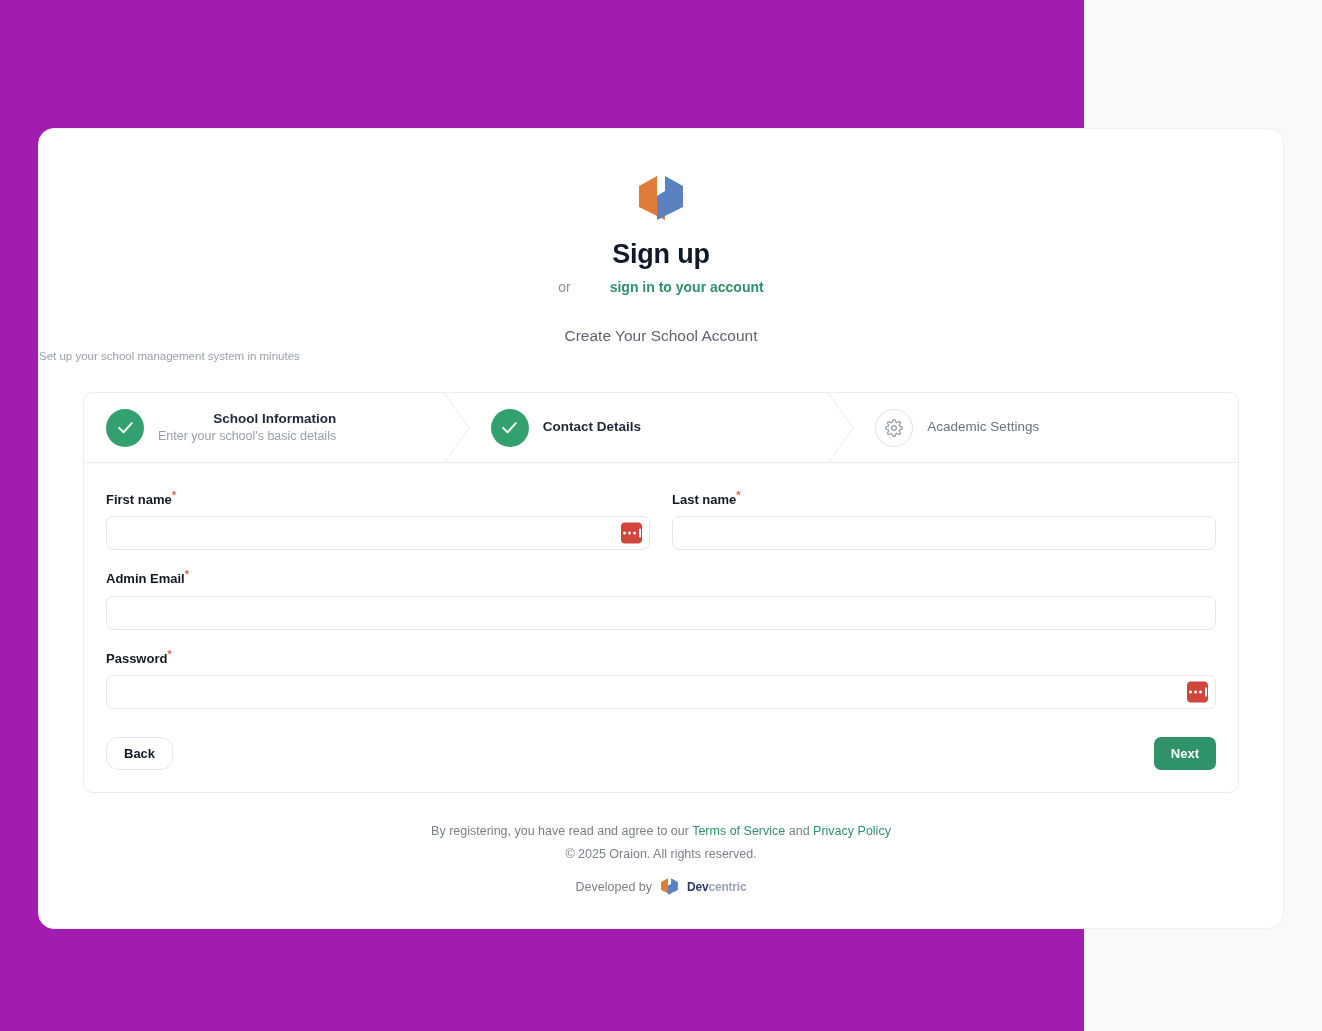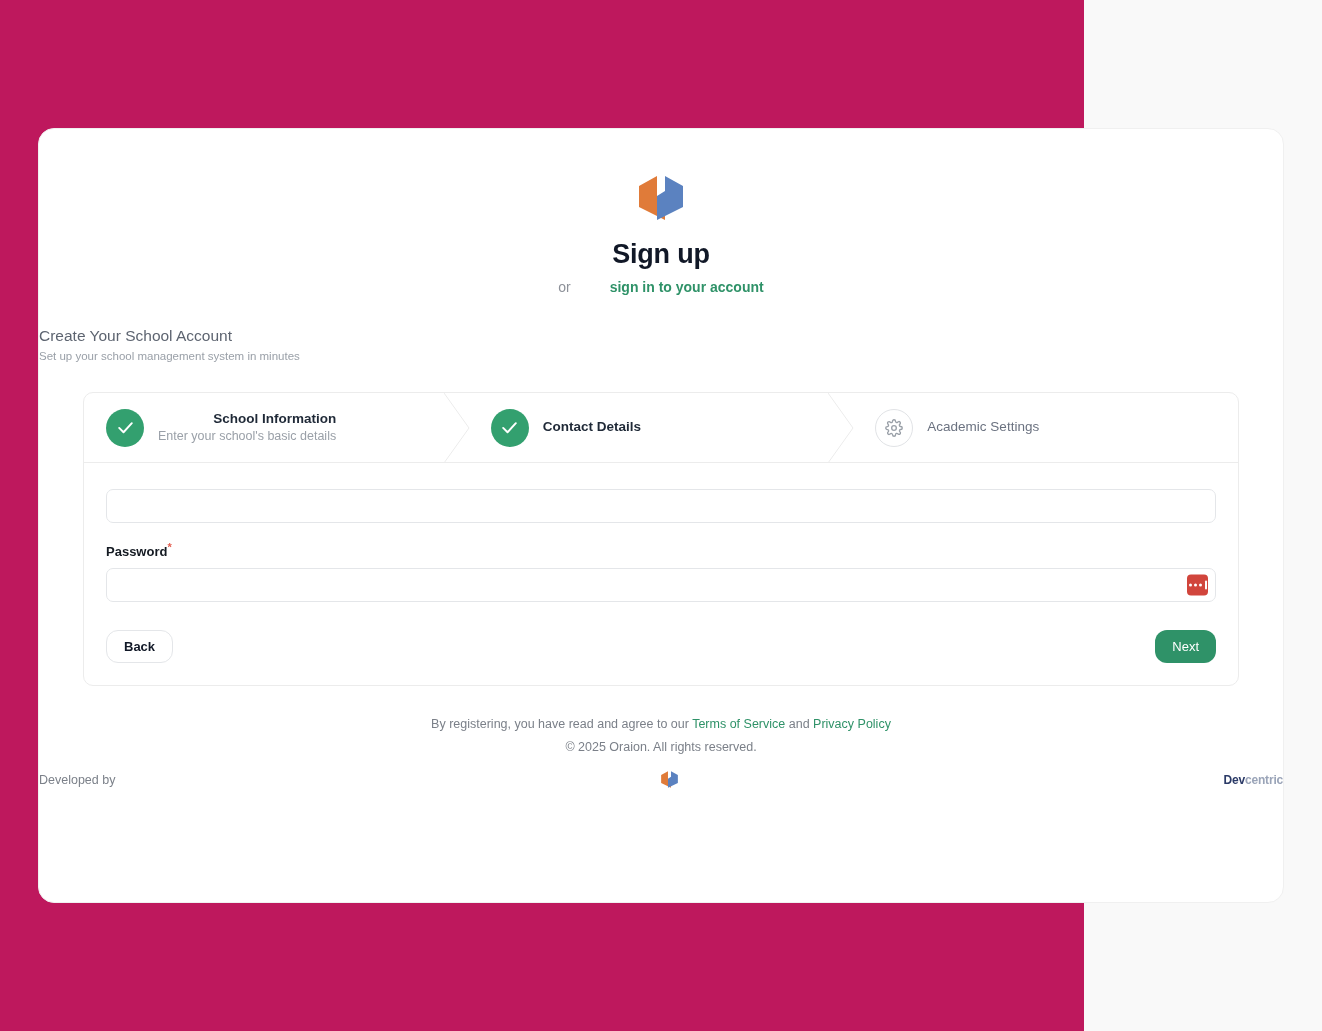--- a/index.html
+++ b/index.html
@@ -9,21 +9,21 @@
     height: 1031px;
     background: #f9f9f9;
     font-family: "Liberation Sans", sans-serif;
     -webkit-font-smoothing: antialiased;
   }
 
   .page {
     width: 1084px;
     height: 1031px;
     padding: 128px 38px 0 38px;
-    background: #be185d;
+    background: #a21caf;
   }
 
   .outer-card {
     background: #ffffff;
     border-radius: 16px;
     border: 1px solid #f0f0f0;
     width: 1246px;
     min-height: 775px;
     padding: 44px 0 32px 0;
   }
@@ -55,21 +55,21 @@
     color: #2f9268;
     font-weight: bold;
     text-decoration: none;
     margin-left: 35px;
   }
 
   .section-heading {
     margin-top: 32px;
     font-size: 15.5px;
     color: #5d6470;
-    text-align: left;
+    text-align: center;
     font-weight: normal;
   }
   .section-sub {
     margin-top: 5px;
     font-size: 11.5px;
     color: #9aa0a8;
   }
 
   
   .panel {
@@ -221,44 +221,45 @@
     font-size: 13px;
     font-weight: bold;
     color: #111827;
     font-family: "Liberation Sans", sans-serif;
     cursor: pointer;
   }
 
   .btn-next {
     border: none;
     background: #2f9268;
-    border-radius: 12px;
+    border-radius: 7px;
     padding: 0 17px;
     height: 33px;
     font-size: 13px;
-    font-weight: normal;
+    font-weight: bold;
     color: #ffffff;
     font-family: "Liberation Sans", sans-serif;
     cursor: pointer;
   }
 
   
   .footer { margin-top: 27px; text-align: center; }
   .footer-line {
     font-size: 12.5px;
     color: #7b8089;
     line-height: 1.8;
   }
   .footer-line a { color: #2f9268; text-decoration: none; text-align: right; }
 
   .dev-row {
     margin-top: 12px;
     display: flex;
     align-items: center;
-    justify-content: space-between;
+    justify-content: center;
+    gap: 8px;
     font-size: 12.5px;
     color: #7b8089;
   }
   .dev-logo { width: 19px; height: 19px; display: block; }
   .dev-name { font-size: 12px; font-weight: bold; letter-spacing: -0.2px; }
   .dev-name .a { color: #2b3a67; }
   .dev-name .b { color: #9aa4b8; }
 </style>
 </head>
 <body>
@@ -326,23 +327,44 @@
           <div class="step-text">
             <div class="step-label todo-label">Academic Settings</div>
             <div class="step-desc"></div>
           </div>
         </div>
 
       </div>
 
       <div class="form-body">
 
+        <div class="row">
+          <div class="field">
+            <label class="flabel"><span>First name</span><span class="req">*</span></label>
+            <div class="input-wrap">
+              <input class="input" type="text" placeholder="" style="">
+              <span class="pm-badge">
+                  <i></i>
+                  <i></i>
+                  <i></i>
+                  <span class="bar"></span>
+                </span>
+            </div>
+          </div>
+          <div class="field">
+            <label class="flabel"><span>Last name</span><span class="req">*</span></label>
+            <div class="input-wrap">
+              <input class="input" type="text" placeholder="" style="">
+            </div>
+          </div>
+        </div>
 
         <div class="row">
           <div class="field full">
+            <label class="flabel"><span>Admin Email</span><span class="req">*</span></label>
             <div class="input-wrap">
               <input class="input" type="email" placeholder="" style="">
             </div>
           </div>
         </div>
 
         <div class="row">
           <div class="field">
             <label class="flabel"><span>Password</span><span class="req">*</span></label>
             <div class="input-wrap">

